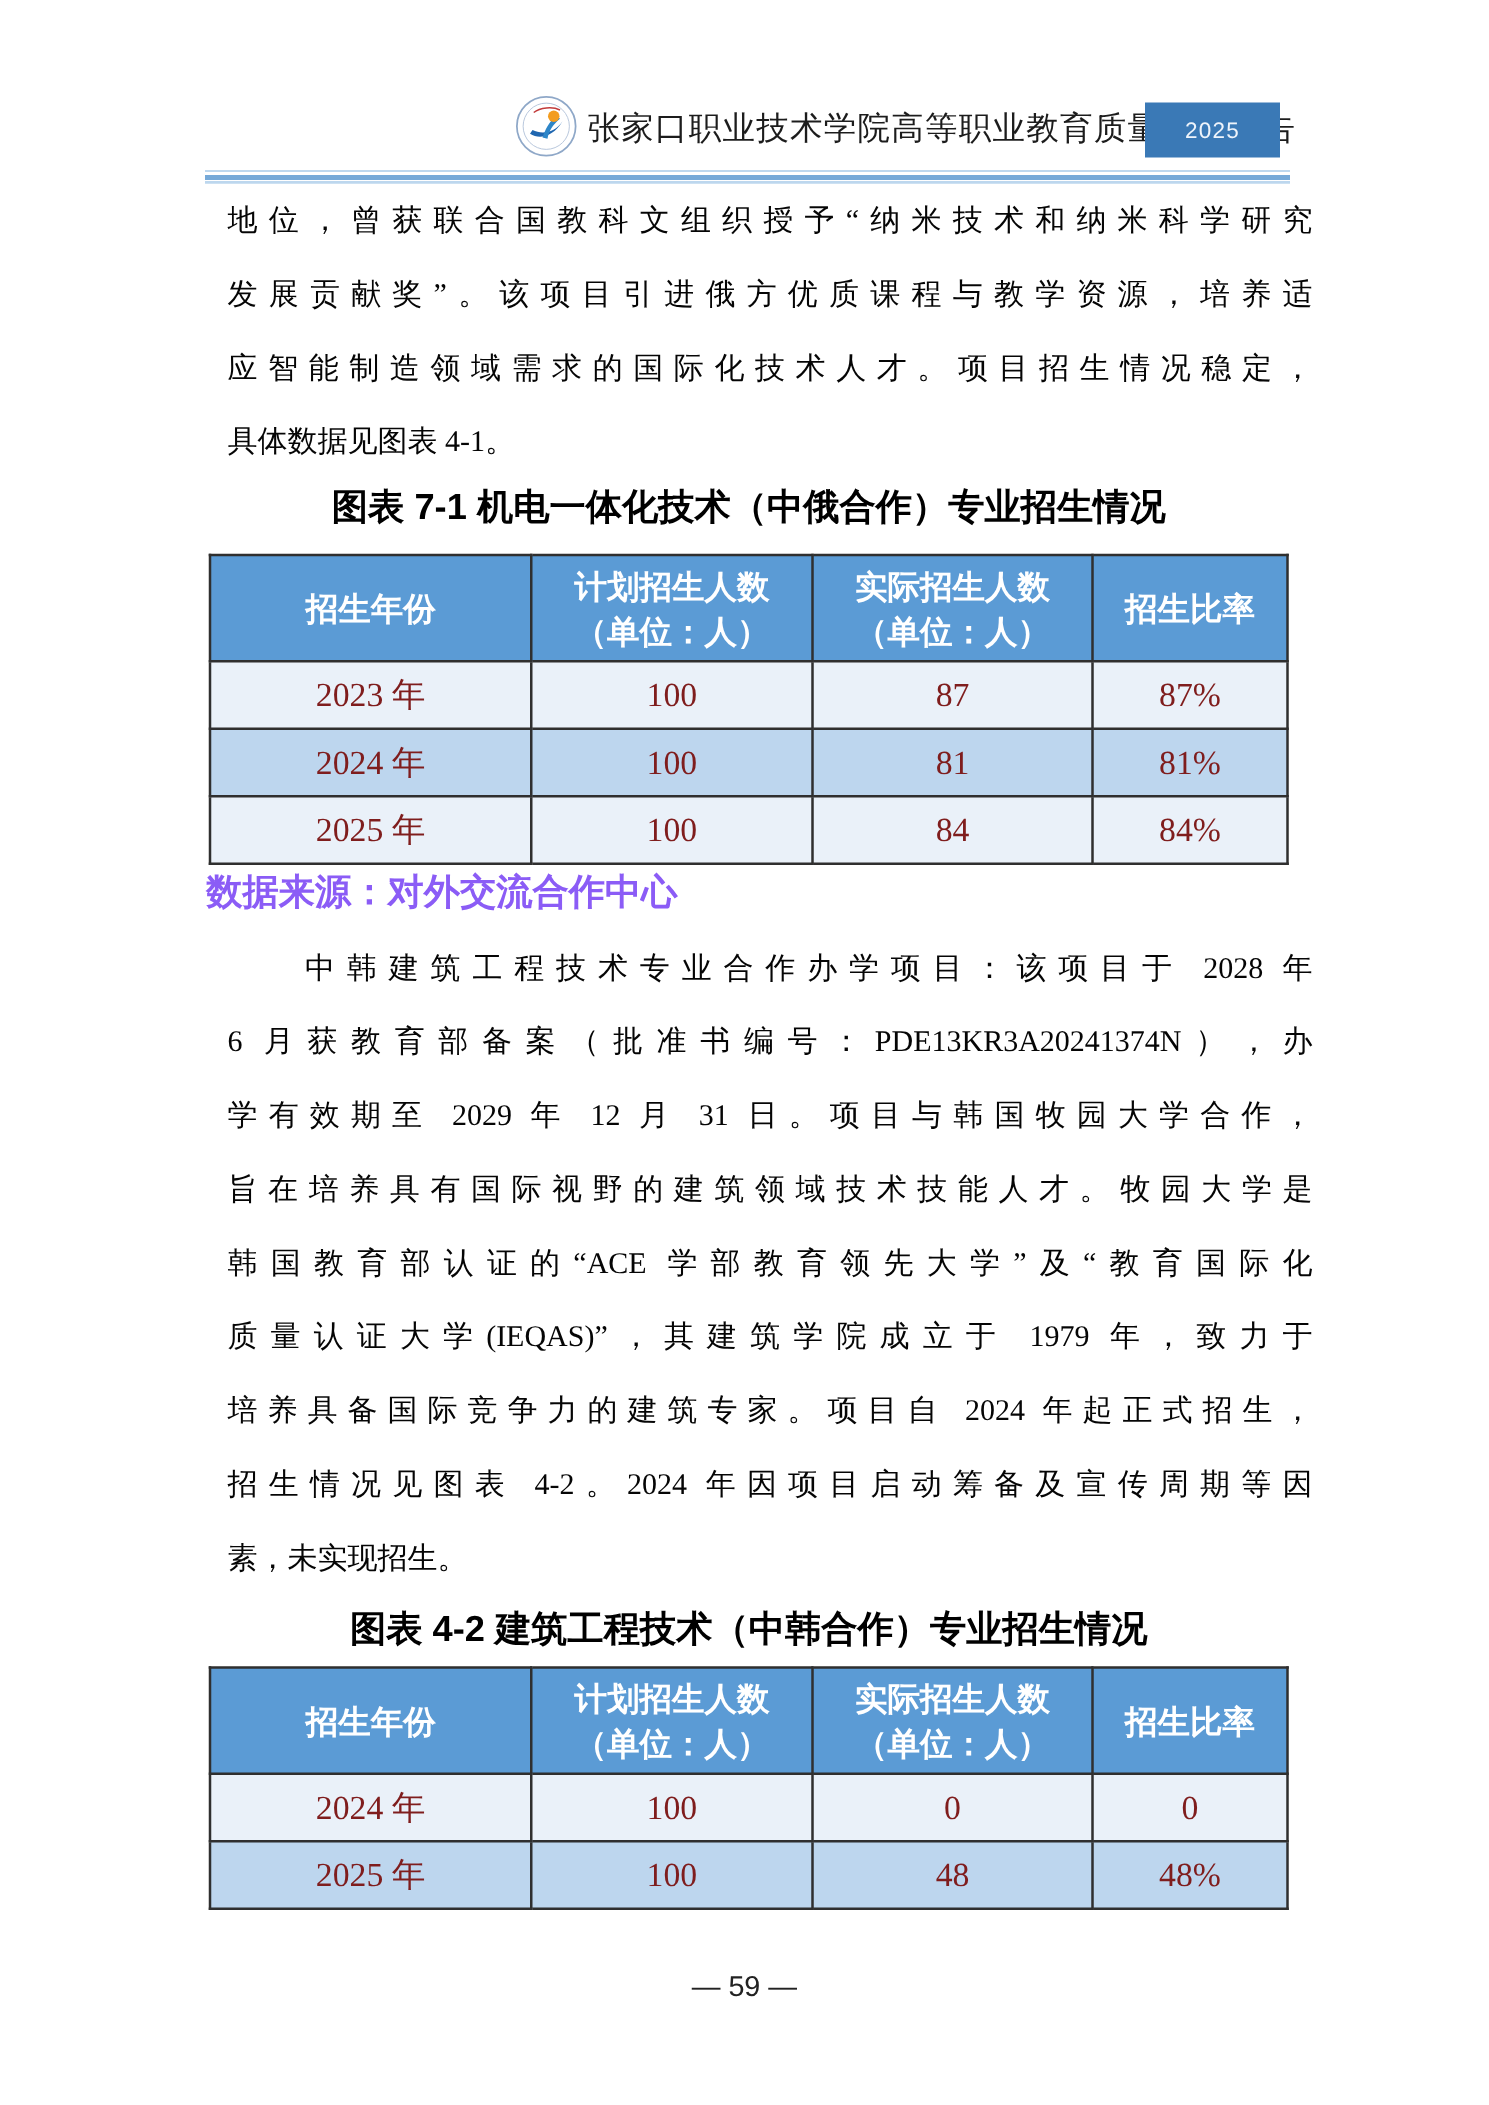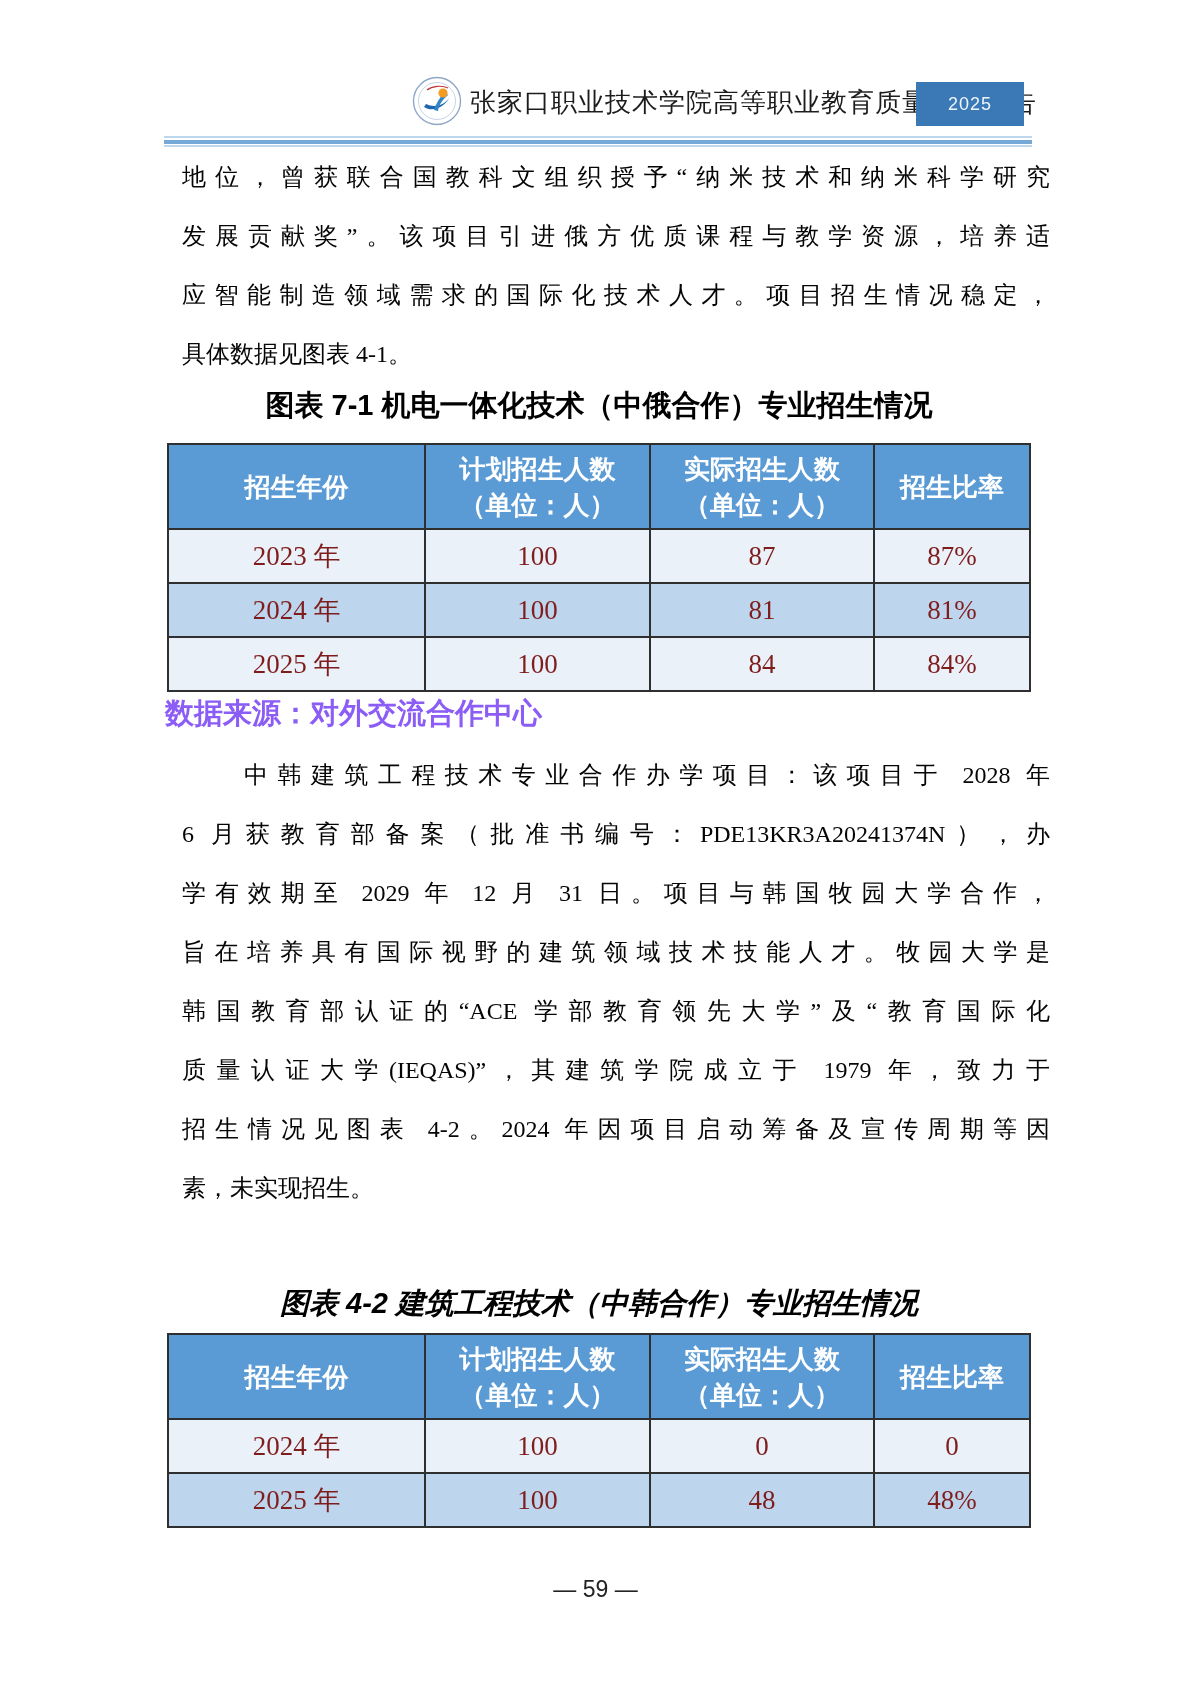--- a/index.html
+++ b/index.html
@@ -35,21 +35,21 @@
   .indent { text-indent:62px; }
   .p1 { top:148px; }
   .p2 { top:746px; }
   
   .caption {
     position:absolute; left:165px; width:868px; text-align:center;
     font-family:"Liberation Sans","DejaVu Sans",sans-serif; font-weight:bold;
     font-size:29px; color:#000;
   }
   .cap1 { top:386px; }
-  .cap2 { top:1284px;font-style:italic; }
+  .cap2 { top:1284px; }
   .source {
     position:absolute; left:165px; top:694px; width:868px;
     font-family:"Liberation Sans","DejaVu Sans",sans-serif; font-weight:bold;
     font-size:29px; color:#8b5cf6;
   }
   
   table.data {
     position:absolute; left:167px; border-collapse:collapse; table-layout:fixed;
     width:862px;
   }
@@ -135,20 +135,21 @@
     </table>
   <div class="source">数据来源：对外交流合作中心</div>
 
   <div class="para p2">
     <span class="line just indent">中韩建筑工程技术专业合作办学项目：该项目于 2028 年</span>
     <span class="line just">6 月获教育部备案（批准书编号：PDE13KR3A20241374N），办</span>
     <span class="line just">学有效期至 2029 年 12 月 31 日。项目与韩国牧园大学合作，</span>
     <span class="line just">旨在培养具有国际视野的建筑领域技术技能人才。牧园大学是</span>
     <span class="line just">韩国教育部认证的“ACE 学部教育领先大学”及“教育国际化</span>
     <span class="line just">质量认证大学(IEQAS)”，其建筑学院成立于 1979 年，致力于</span>
+    <span class="line just">培养具备国际竞争力的建筑专家。项目自 2024 年起正式招生，</span>
     <span class="line just">招生情况见图表 4-2。2024 年因项目启动筹备及宣传周期等因</span>
     <span class="line">素，未实现招生。</span>
   </div>
 
   <div class="caption cap2">图表 4-2 建筑工程技术（中韩合作）专业招生情况</div>
   <table class="data t2">
     <colgroup>
         <col class="c0">
         <col class="c1">
         <col class="c2">

